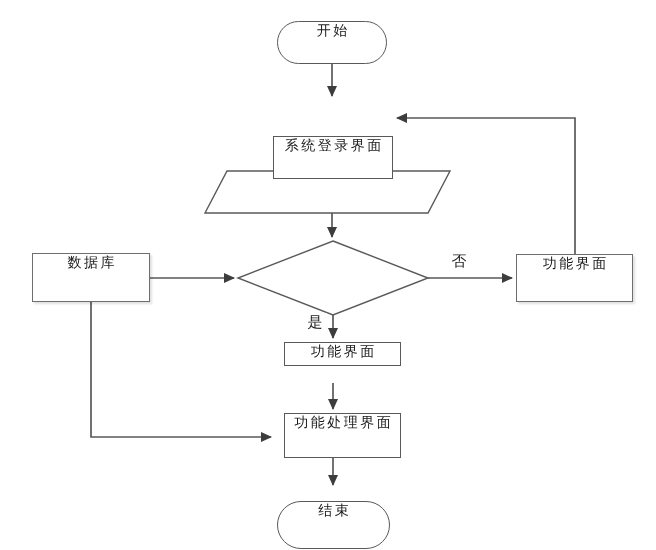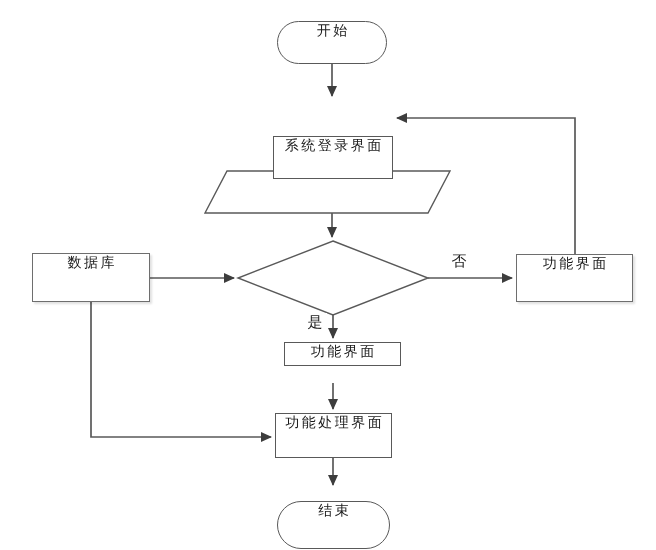--- a/index.html
+++ b/index.html
@@ -45,21 +45,21 @@
 
   #node-start      { left: 277px; top: 21px;  width: 110px; height: 43px; }
   #node-login      { left: 273px; top: 100px; width: 120px; height: 43px; margin-top: 36px; }
   #node-input      { left: 205px; top: 171px; width: 245px; height: 42px; }
   #node-verify     { left: 238px; top: 241px; width: 190px; height: 74px; }
   #node-database   { left: 32px;  top: 253px; width: 118px; height: 49px;
                      box-shadow: 2px 2px 2px rgba(0,0,0,0.12); border-color: #6e6e6e; }
   #node-error      { left: 516px; top: 254px; width: 117px; height: 48px;
                      box-shadow: 2px 2px 2px rgba(0,0,0,0.12); border-color: #6e6e6e; }
   #node-function   { left: 284px; top: 342px; width: 117px; height: 24px; }
-  #node-process    { left: 275px; top: 413px; width: 117px; height: 45px; }
+  #node-process    { left: 284px; top: 413px; width: 117px; height: 45px; }
   #node-end        { left: 277px; top: 501px; width: 113px; height: 48px; }
 
   .edge-label {
     position: absolute;
     color: #1a1a1a;
     font-size: 15px;
     width: 24px;
     text-align: center;
     background: #ffffff;
   }

